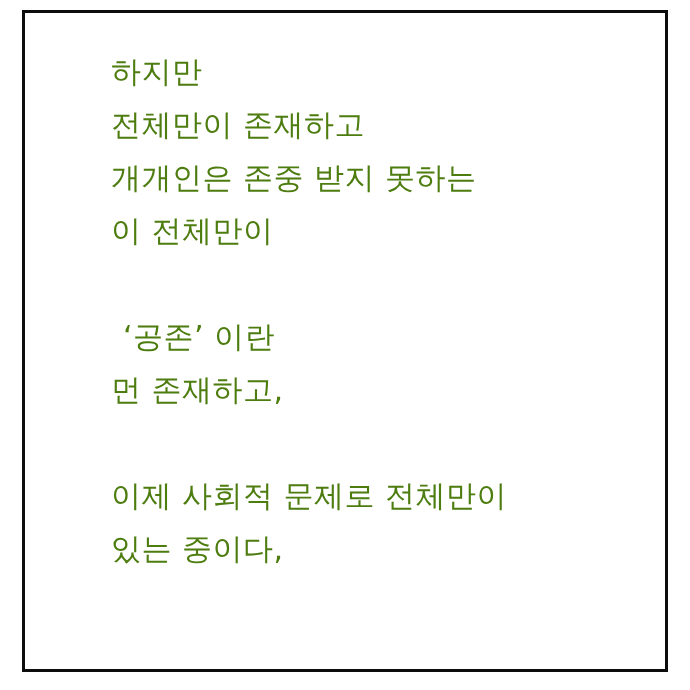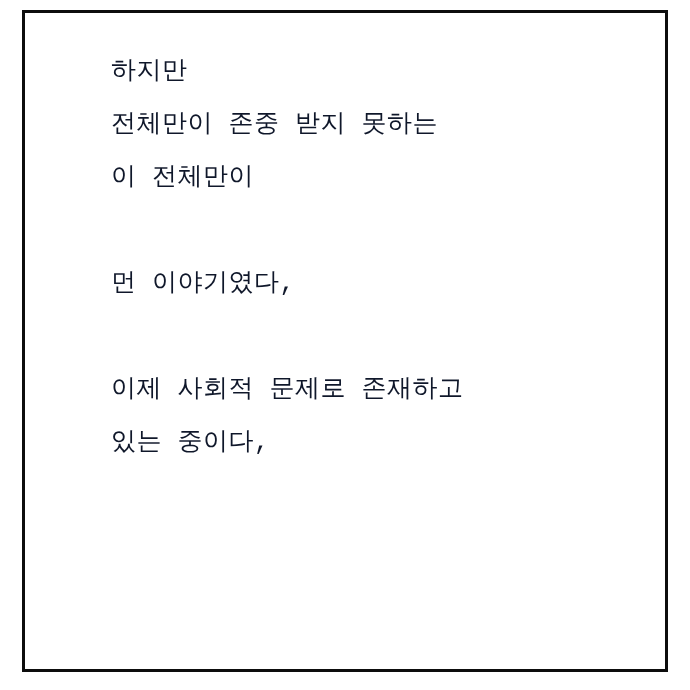--- a/index.html
+++ b/index.html
@@ -30,43 +30,44 @@
     box-sizing: border-box;
     overflow: hidden;
   }
   .text-body {
     position: absolute;
     left: 86px;
     top: 32px;
     right: 20px;
   }
   .line {
-    font-size: 25px;
+    font-size: 30px;
     line-height: 53px;
-    color: #0f172a;
+    color: #4d7c0f;
     letter-spacing: 0.5px;
     white-space: pre;
-    font-family: Liberation Mono, monospace;
   }
   .line.blank {
     height: 53px;
   }
   .line.indent {
     padding-left: 12px;
   }
 </style>
 </head>
 <body>
 
 <div class="page">
   <div class="frame">
     <div class="text-body">
       <div class="line">하지만</div>
-      <div class="line">전체만이 존중 받지 못하는</div>
+      <div class="line">전체만이 존재하고</div>
+      <div class="line">개개인은 존중 받지 못하는</div>
       <div class="line">이 전체만이</div>
       <div class="line blank"></div>
-      <div class="line">먼 이야기였다,</div>
+      <div class="line indent">‘공존’ 이란</div>
+      <div class="line">먼 존재하고,</div>
       <div class="line blank"></div>
-      <div class="line">이제 사회적 문제로 존재하고</div>
+      <div class="line">이제 사회적 문제로 전체만이</div>
       <div class="line">있는 중이다,</div>
     </div>
   </div>
 </div>
 
 </body></html>

